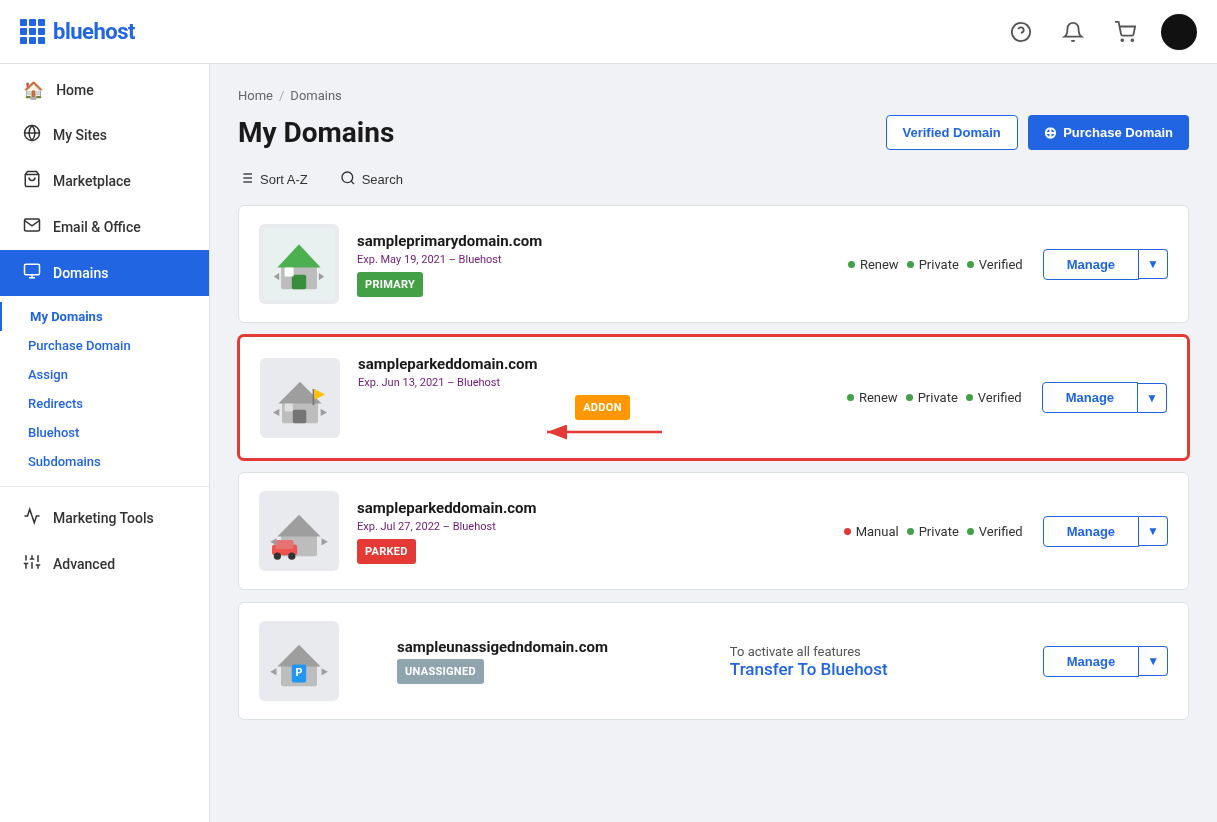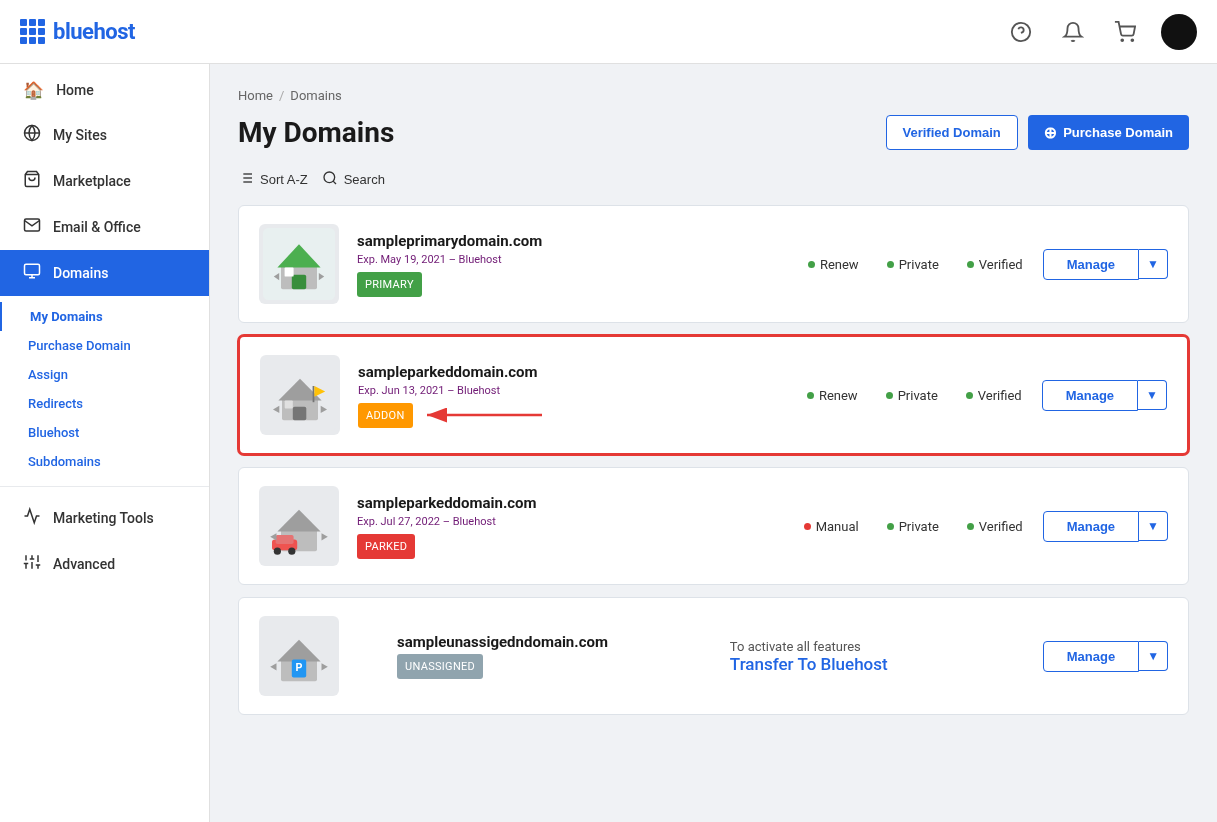--- a/index.html
+++ b/index.html
@@ -135,21 +135,21 @@
       font-weight: 600;
       border-radius: 4px;
       cursor: pointer;
       display: flex; align-items: center; gap: 6px;
     }
 
     
     .sort-search-bar {
       display: flex;
       align-items: center;
-      gap: 14px;
+      gap: 32px;
       margin-bottom: 16px;
     }
     .sort-btn {
       display: flex; align-items: center; gap: 6px;
       background: none; border: none; cursor: pointer;
       font-size: 13px; color: #333; font-weight: 500;
     }
     .search-btn {
       display: flex; align-items: center; gap: 6px;
       background: none; border: none; cursor: pointer;
@@ -183,30 +183,30 @@
     }
     .domain-thumb svg { width: 72px; height: 72px; }
     .domain-info { flex: 1; }
     .domain-name { font-size: 15px; font-weight: 700; color: #1a1a1a; margin-bottom: 3px; }
     .domain-exp { font-size: 11px; color: #701a75; margin-bottom: 6px; }
     .domain-badge {
       display: inline-block;
       padding: 6px 8px;
       border-radius: 3px;
       font-size: 11px;
-      font-weight: 400;
+      font-weight: 700;
       text-transform: uppercase;
       letter-spacing: 0.3px;
     }
     .badge-primary { background: #43a047; color: #fff; }
     .badge-addon { background: #ff9800; color: #fff; }
     .badge-parked { background: #e53935; color: #fff; }
     .badge-unassigned { background: #90a4ae; color: #fff; }
     .domain-status {
-      display: flex; align-items: center; gap: 28px;
+      display: flex; align-items: center; gap: 8px;
       margin-right: 20px;
       font-size: 13px; color: #333;
     }
     .status-dot { display: flex; align-items: center; gap: 5px; }
     .dot { width: 7px; height: 7px; border-radius: 50%; }
     .dot-green { background: #43a047; }
     .dot-red { background: #e53935; }
     .domain-actions { display: flex; align-items: center; gap: 0; }
     .btn-manage {
       padding: 7px 23px;
@@ -478,21 +478,21 @@
             <polygon points="56,30 68,36 56,42" fill="#ffc107"></polygon>
 
             <polygon points="10,56 17,52 17,60" fill="#9e9e9e"></polygon>
 
             <polygon points="70,56 63,52 63,60" fill="#9e9e9e"></polygon>
           </svg>
         </div>
         <div class="domain-info">
           <div class="domain-name">sampleparkeddomain.com</div>
           <div class="domain-exp">Exp. Jun 13, 2021 – Bluehost</div>
-          <div style="display:flex;align-items:center;gap:4px;">
+          <div style="display:flex;align-items:center;gap:4px;flex-direction:column;">
             <span class="domain-badge badge-addon">Addon</span>
 
             <svg width="130" height="16" viewBox="0 0 130 16">
               <defs>
                 <marker id="arrowhead" markerWidth="8" markerHeight="6" refX="8" refY="3" orient="auto">
                   <polygon points="0 0, 8 3, 0 6" fill="#e53935"></polygon>
                 </marker>
               </defs>
               <line x1="125" y1="8" x2="10" y2="8" stroke="#e53935" stroke-width="2.5" marker-end="url(#arrowhead)"></line>
             </svg>

